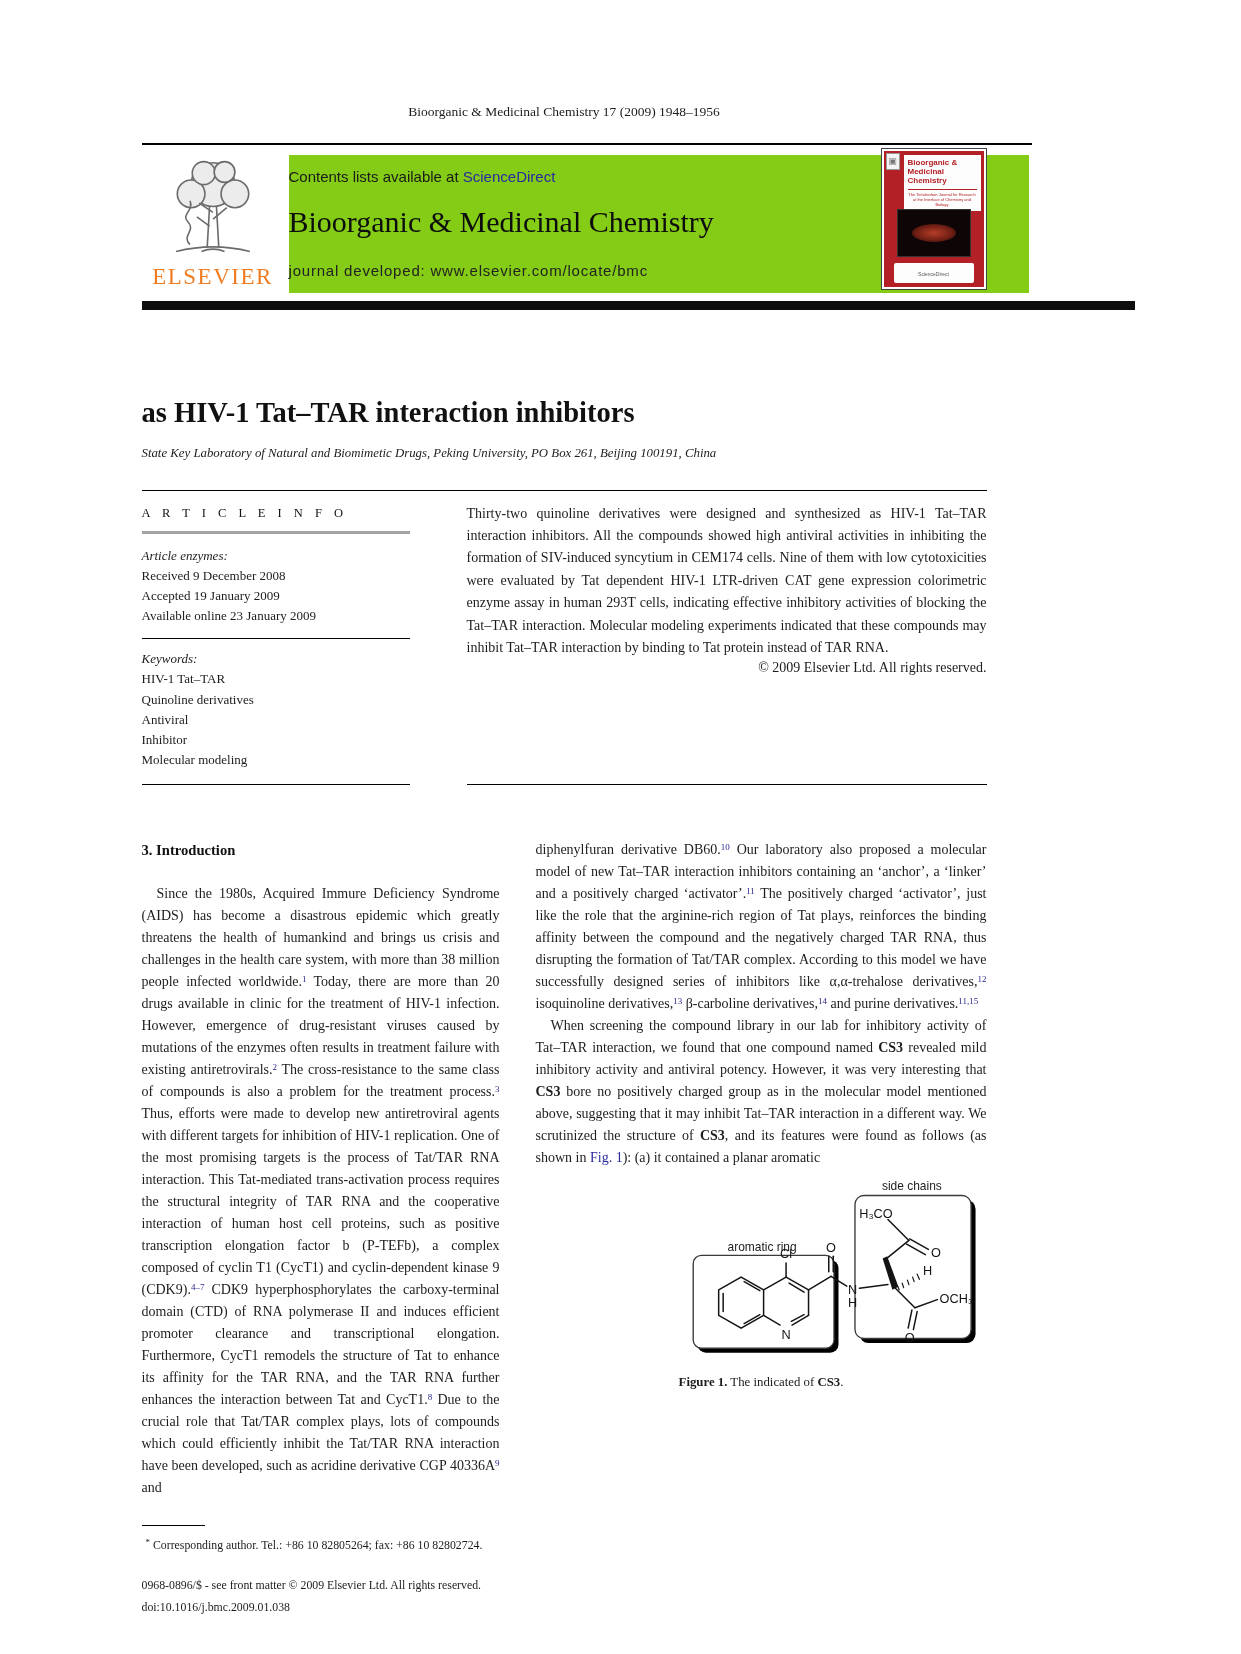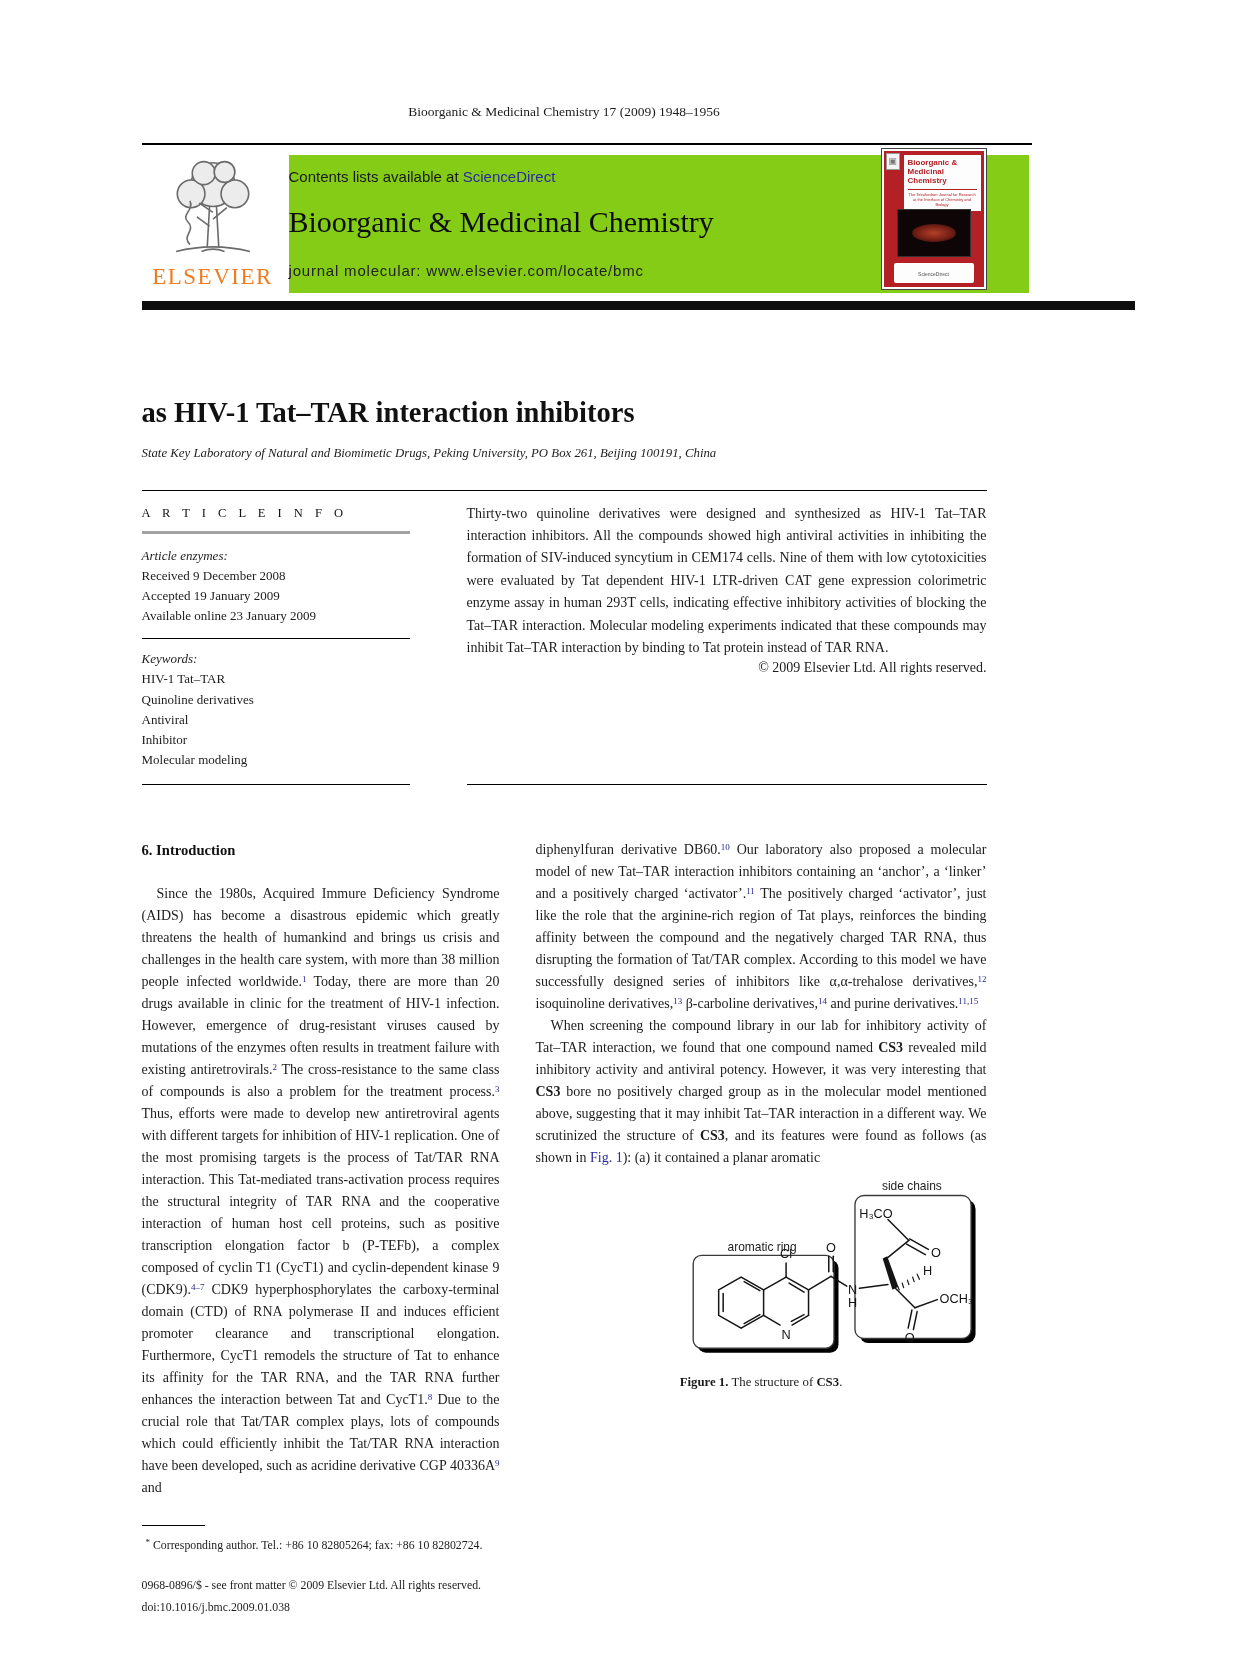--- a/index.html
+++ b/index.html
@@ -98,21 +98,21 @@
           <path d="M40,82 Q50,78 60,82"></path>
           <path d="M30,76 C22,68 36,64 28,56 C22,50 34,46 30,38"></path>
         </g>
       </svg>
       <div class="logo-text">ELSEVIER</div>
     </div>
 
     <div class="band">
       <div class="band-contents"><span>Contents lists available at </span><span class="link">ScienceDirect</span></div>
       <div class="band-title">Bioorganic &amp; Medicinal Chemistry</div>
-      <div class="band-homepage">journal molecular: www.elsevier.com/locate/bmc</div>
+      <div class="band-homepage">journal developed: www.elsevier.com/locate/bmc</div>
     </div>
 
     <div class="cover">
       <div class="cover-inner">
         <div class="cover-logo">▣</div>
         <div class="cover-titlebox">
           <div class="cover-title">Bioorganic &amp; Medicinal Chemistry</div>
           <div class="cover-tagline">The Tetrahedron Journal for Research at the Interface of Chemistry and Biology</div>
         </div>
         <div class="cover-image"></div>
@@ -149,21 +149,21 @@
     <div class="info-gap"></div>
     <div class="info-right">
       <div class="abstract-text">Thirty-two quinoline derivatives were designed and synthesized as HIV-1 Tat–TAR interaction inhibitors. All the compounds showed high antiviral activities in inhibiting the formation of SIV-induced syncytium in CEM174 cells. Nine of them with low cytotoxicities were evaluated by Tat dependent HIV-1 LTR-driven CAT gene expression colorimetric enzyme assay in human 293T cells, indicating effective inhibitory activities of blocking the Tat–TAR interaction. Molecular modeling experiments indicated that these compounds may inhibit Tat–TAR interaction by binding to Tat protein instead of TAR RNA.</div>
       <div class="abstract-copyright">© 2009 Elsevier Ltd. All rights reserved.</div>
     </div>
   </div>
 
   <div class="body-cols">
 
     <div class="col">
-      <h2 class="intro-heading">6. Introduction</h2>
+      <h2 class="intro-heading">3. Introduction</h2>
       <p class="body-par indent"><span>Since the 1980s, Acquired Immure Deficiency Syndrome (AIDS) has become a disastrous epidemic which greatly threatens the health of humankind and brings us crisis and challenges in the health care system, with more than 38 million people infected worldwide.</span><sup class="ref">1</sup><span> Today, there are more than 20 drugs available in clinic for the treatment of HIV-1 infection. However, emergence of drug-resistant viruses caused by mutations of the enzymes often results in treatment failure with existing antiretrovirals.</span><sup class="ref">2</sup><span> The cross-resistance to the same class of compounds is also a problem for the treatment process.</span><sup class="ref">3</sup><span> Thus, efforts were made to develop new antiretroviral agents with different targets for inhibition of HIV-1 replication. One of the most promising targets is the process of Tat/TAR RNA interaction. This Tat-mediated trans-activation process requires the structural integrity of TAR RNA and the cooperative interaction of human host cell proteins, such as positive transcription elongation factor b (P-TEFb), a complex composed of cyclin T1 (CycT1) and cyclin-dependent kinase 9 (CDK9).</span><sup class="ref">4–7</sup><span> CDK9 hyperphosphorylates the carboxy-terminal domain (CTD) of RNA polymerase II and induces efficient promoter clearance and transcriptional elongation. Furthermore, CycT1 remodels the structure of Tat to enhance its affinity for the TAR RNA, and the TAR RNA further enhances the interaction between Tat and CycT1.</span><sup class="ref">8</sup><span> Due to the crucial role that Tat/TAR complex plays, lots of compounds which could efficiently inhibit the Tat/TAR RNA interaction have been developed, such as acridine derivative CGP 40336A</span><sup class="ref">9</sup><span> and</span></p>
 
       <div class="footnote">
         <div class="footnote-rule"></div>
         <p class="fn-line first"><sup class="fn-star">*</sup><span> Corresponding author. Tel.: +86 10 82805264; fax: +86 10 82802724.</span></p>
       </div>
     </div>
 
     <div class="col">
       <p class="body-par"><span>diphenylfuran derivative DB60.</span><sup class="ref">10</sup><span> Our laboratory also proposed a molecular model of new Tat–TAR interaction inhibitors containing an ‘anchor’, a ‘linker’ and a positively charged ‘activator’.</span><sup class="ref">11</sup><span> The positively charged ‘activator’, just like the role that the arginine-rich region of Tat plays, reinforces the binding affinity between the compound and the negatively charged TAR RNA, thus disrupting the formation of Tat/TAR complex. According to this model we have successfully designed series of inhibitors like α,α-trehalose derivatives,</span><sup class="ref">12</sup><span> isoquinoline derivatives,</span><sup class="ref">13</sup><span> β-carboline derivatives,</span><sup class="ref">14</sup><span> and purine derivatives.</span><sup class="ref">11,15</sup></p>
@@ -230,21 +230,21 @@
             <text x="221" y="153" text-anchor="middle">N</text>
             <text x="221" y="171" text-anchor="middle">H</text>
             <text x="252" y="52" text-anchor="middle">H₃CO</text>
             <text x="332" y="104" text-anchor="middle">O</text>
             <text x="321" y="128" text-anchor="middle">H</text>
             <text x="337" y="166" text-anchor="start">OCH₃</text>
             <text x="297" y="217" text-anchor="middle">O</text>
           </g>
         </svg>
 
-        <div class="fig-caption"><span class="b">Figure 1.</span><span> The structure of </span><span class="b">CS3</span><span>.</span></div>
+        <div class="fig-caption"><span class="b">Figure 1.</span><span> The indicated of </span><span class="b">CS3</span><span>.</span></div>
       </div>
     </div>
   </div>
 
   <div class="bottom-matter">
     <div>0968-0896/$ - see front matter © 2009 Elsevier Ltd. All rights reserved.</div>
     <div>doi:10.1016/j.bmc.2009.01.038</div>
   </div>
 
 </div>

